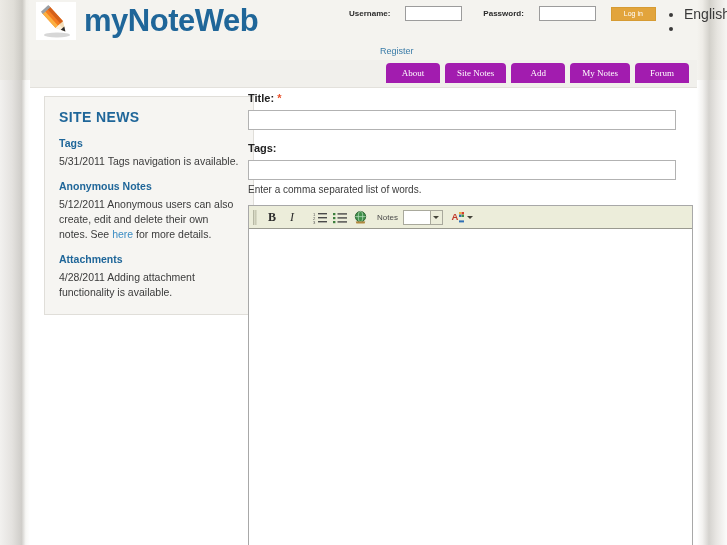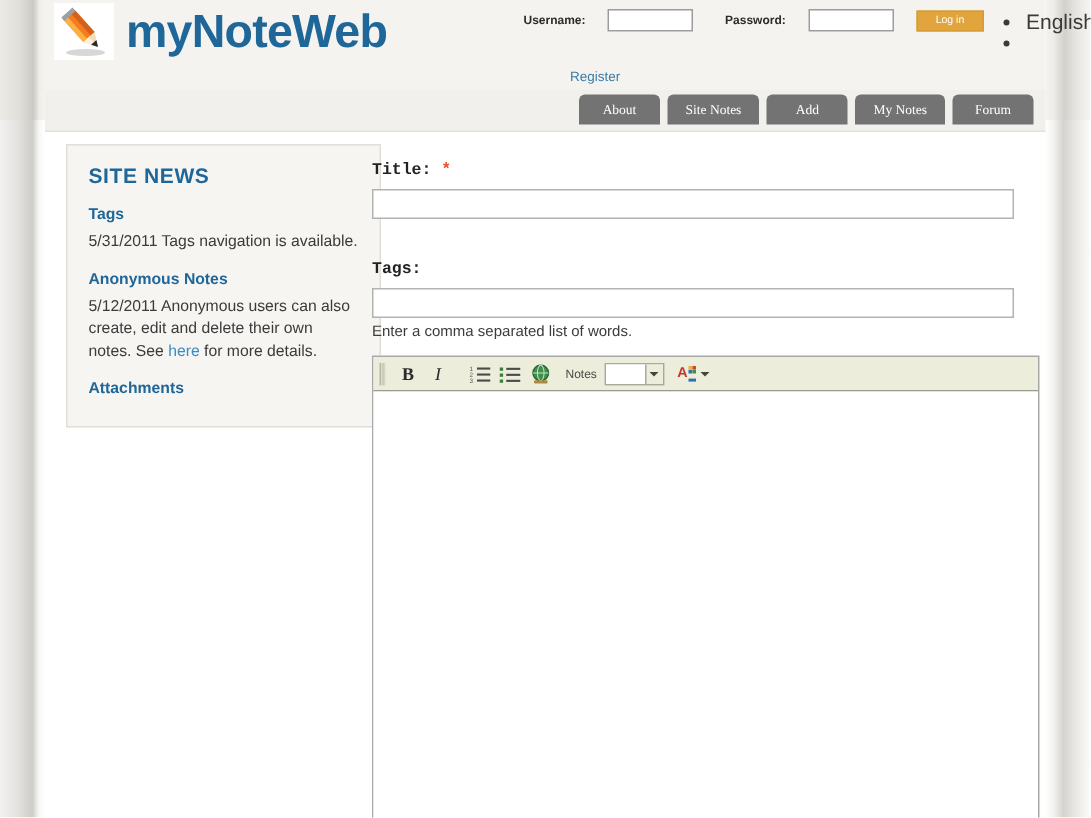--- a/index.html
+++ b/index.html
@@ -105,21 +105,21 @@
 
   
   #nav {
     position: absolute; left: 386px; top: 63px;
     display: flex; gap: 5px;
   }
   .tab {
     height: 20px;
     min-width: 54px;
     padding: 0 12px;
-    background: #737373;
+    background: #a21caf;
     color: #ffffff;
     font-size: 9px;
     font-family: "Liberation Serif", serif;
     line-height: 20px;
     text-align: center;
     border-radius: 4px 4px 0 0;
     cursor: pointer;
     white-space: nowrap;
   }
 
@@ -155,22 +155,21 @@
     line-height: 15px; margin: 0;
   }
   .news-body a { color: #3a8cc4; text-decoration: none; }
 
   
   #main {
     position: absolute; left: 218px; top: 4px; width: 445px;
   }
   .field-label {
     font-size: 11px; font-weight: bold; color: #222;
-    margin: 16px 0 6px 0;
-    font-family: Liberation Mono, monospace;
+    margin: 0 0 6px 0;
   }
   .req { color: #e8502a; font-size: 11px; }
   .text-input {
     display: block;
     width: 428px; height: 20px;
     border: 1px solid #b2b2b2;
     background: #ffffff;
     font-size: 11px;
     padding: 0 4px;
     font-family: "Liberation Sans", sans-serif;
@@ -318,20 +317,21 @@
         <div class="news-body">5/31/2011 Tags navigation is available.</div>
       </div>
 
       <div class="news-item">
         <div class="news-head">Anonymous Notes</div>
         <div class="news-body"><span>5/12/2011 Anonymous users can also create, edit and delete their own notes. See </span><a href="#">here</a><span> for more details.</span></div>
       </div>
 
       <div class="news-item">
         <div class="news-head">Attachments</div>
+        <div class="news-body">4/28/2011 Adding attachment functionality is available.</div>
       </div>
     </div>
 
     <div id="main">
 
       <div class="field-label"><span>Title:</span> <span class="req">*</span></div>
       <input type="text" class="text-input" value="" placeholder="" style="">
 
       <div class="spacer-10"></div>
 

